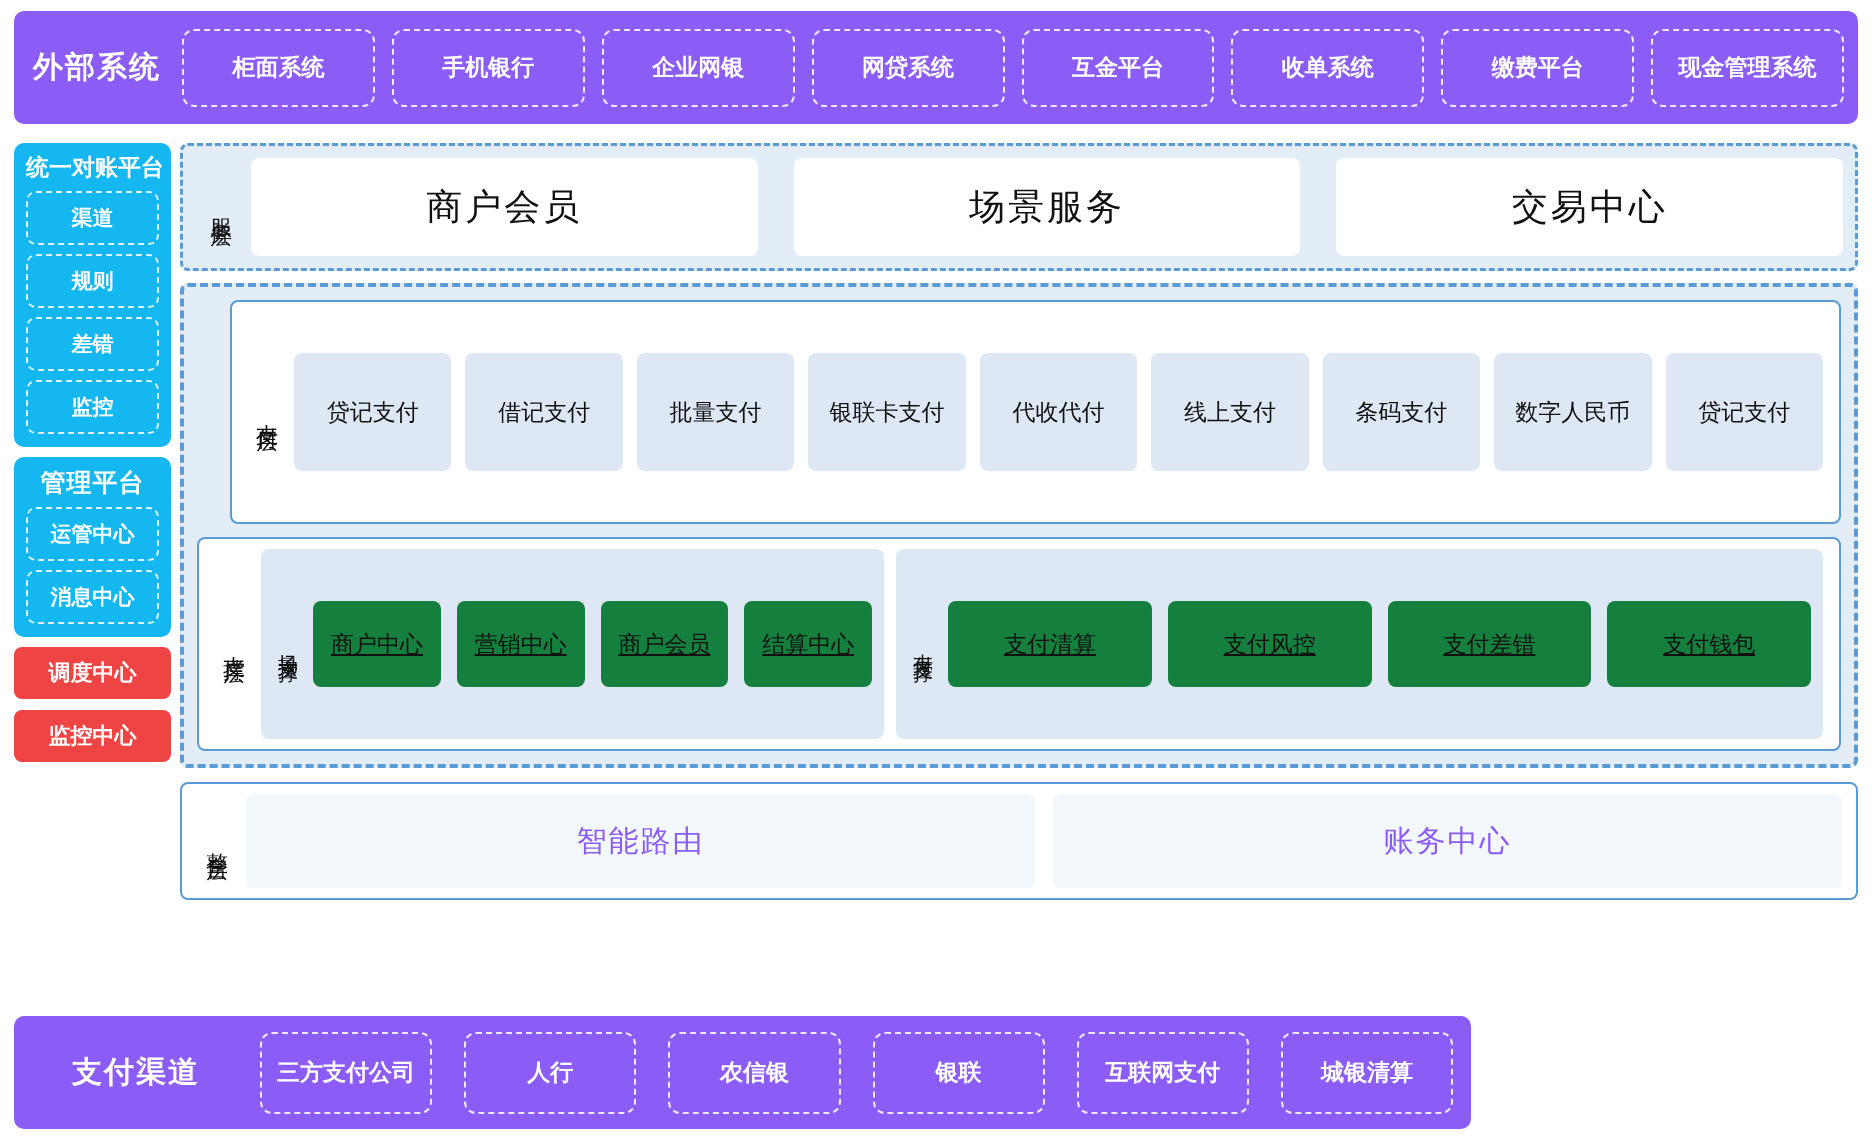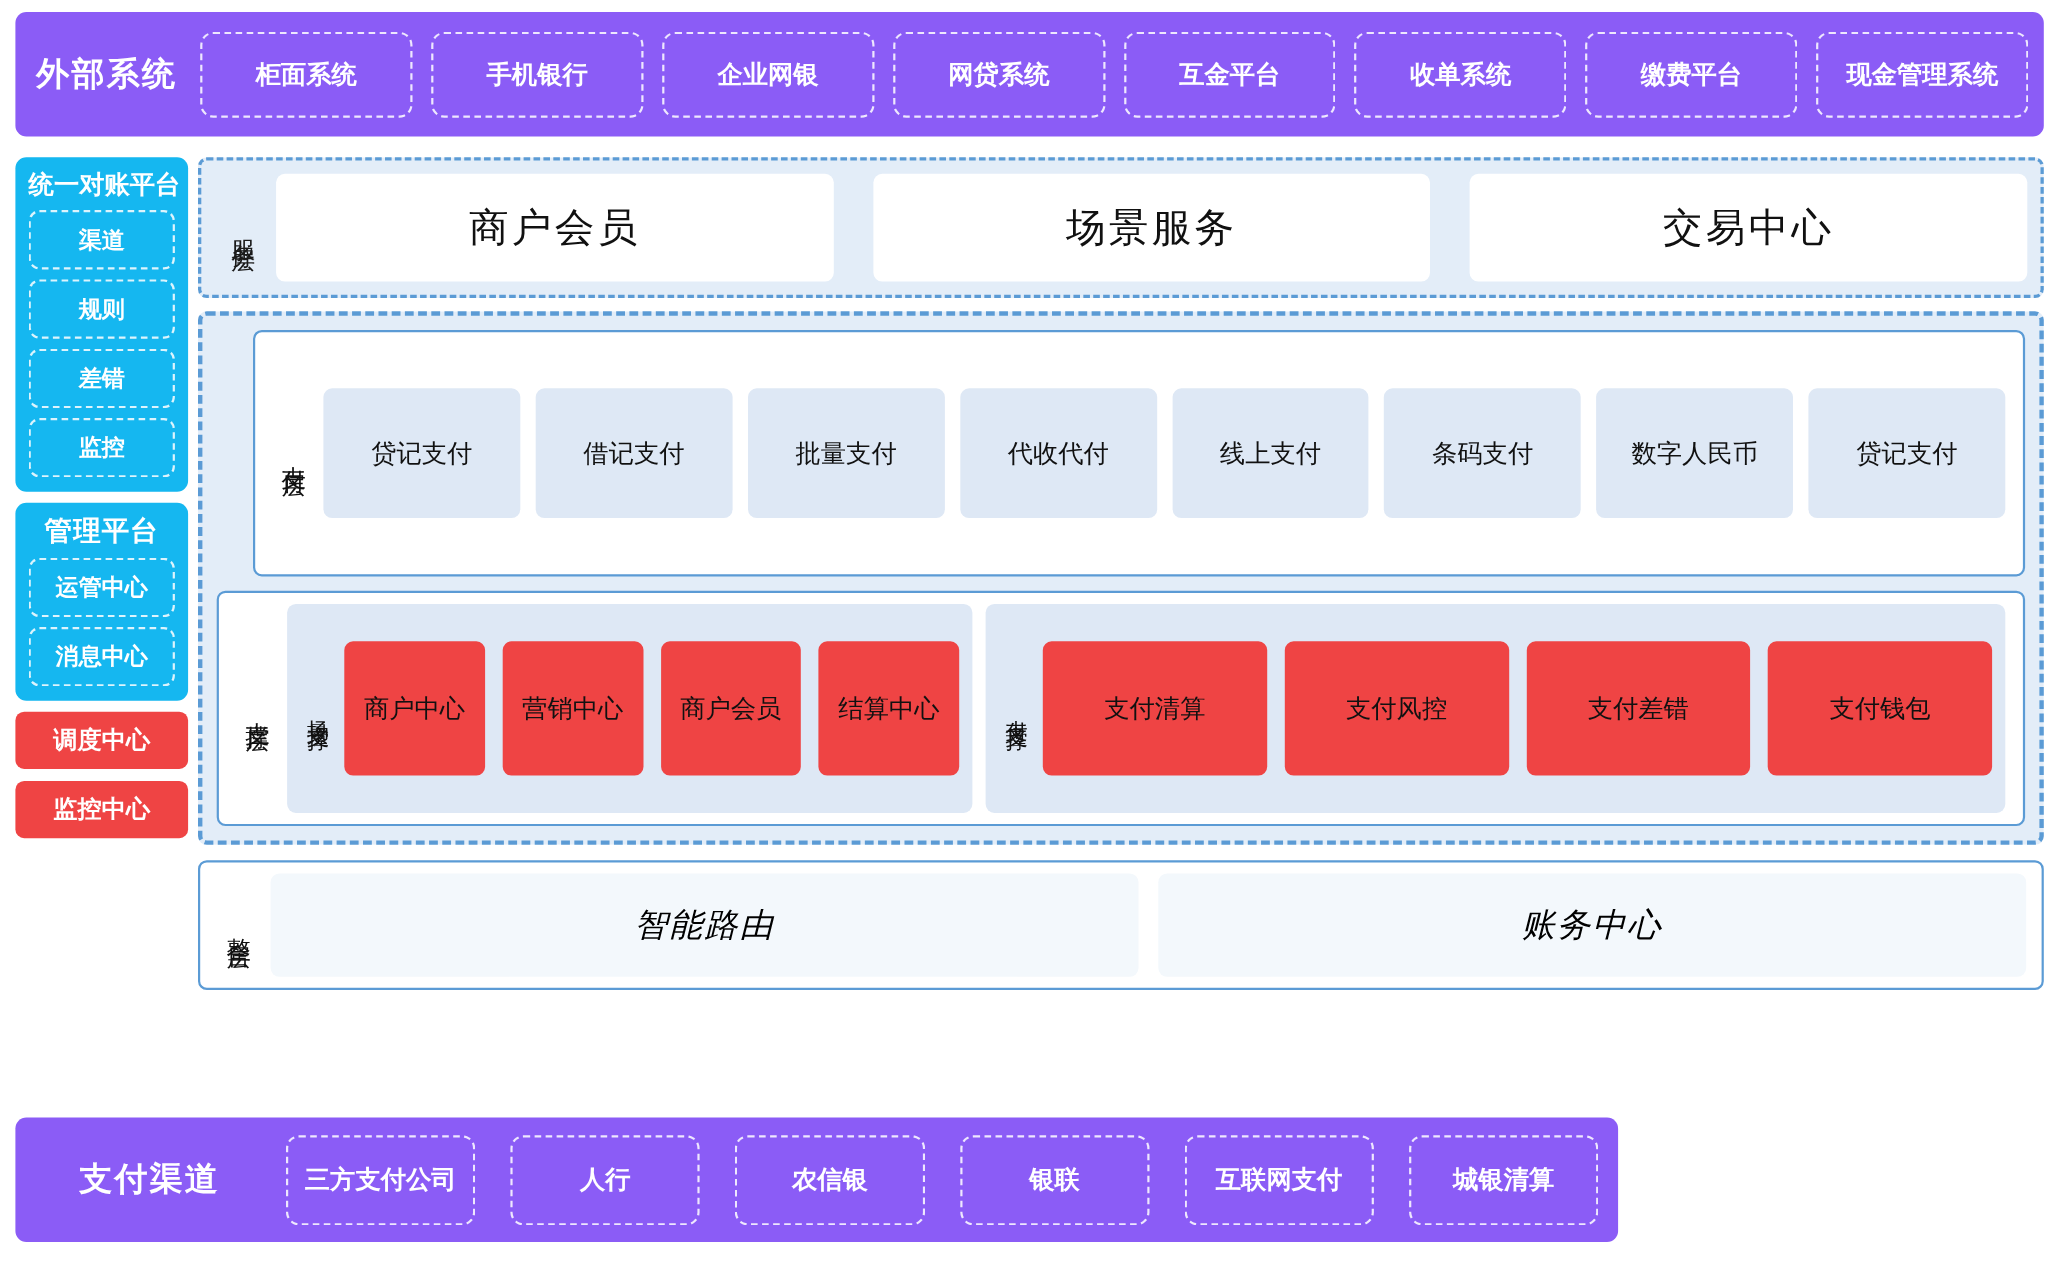--- a/index.html
+++ b/index.html
@@ -230,27 +230,28 @@
   }
   .support-cards {
     flex: 1;
     display: flex;
     gap: 16px;
     align-items: center;
     padding-left: 6px;
   }
   .support-card {
     flex: 1;
-    height: 122px;
-    background: #ef4444;
+    height: 86px;
+    background: #15803d;
     border-radius: 8px;
     display: flex; align-items: center; justify-content: center;
     font-size: 23px;
     color: #111;
     white-space: nowrap;
+    text-decoration: underline;
   }
 
   
   #integration-layer {
     margin-top: 14px;
     height: 118px;
     background: #ffffff;
     border: 2px solid #5B9BD5;
     border-radius: 8px;
     display: flex;
@@ -262,24 +263,23 @@
     display: flex;
     gap: 18px;
     padding-left: 6px;
   }
   .integration-card {
     flex: 1;
     background: #F3F8FC;
     border-radius: 8px;
     display: flex; align-items: center; justify-content: center;
     font-size: 30px;
-    color: #000000;
+    color: #8b5cf6;
     letter-spacing: 2px;
     white-space: nowrap;
-    font-style: italic;
   }
 
   
   #payment-channels {
     position: absolute;
     left: 14px; top: 1016px;
     width: 1457px; height: 113px;
     padding-left: 8px;
   }
   #payment-channels .cyan-bar-title { width: 228px; }
@@ -340,20 +340,21 @@
   </div>
 
   <div id="core-group">
 
     <div class="inner-box" id="payment-layer">
       <div class="inner-vlabel">支付层</div>
       <div id="payment-row">
         <div class="pay-card">贷记支付</div>
         <div class="pay-card">借记支付</div>
         <div class="pay-card">批量支付</div>
+        <div class="pay-card">银联卡支付</div>
         <div class="pay-card">代收代付</div>
         <div class="pay-card">线上支付</div>
         <div class="pay-card">条码支付</div>
         <div class="pay-card">数字人民币</div>
         <div class="pay-card">贷记支付</div>
       </div>
     </div>
 
     <div class="inner-box" id="support-layer">
       <div class="inner-vlabel">支撑层</div>

